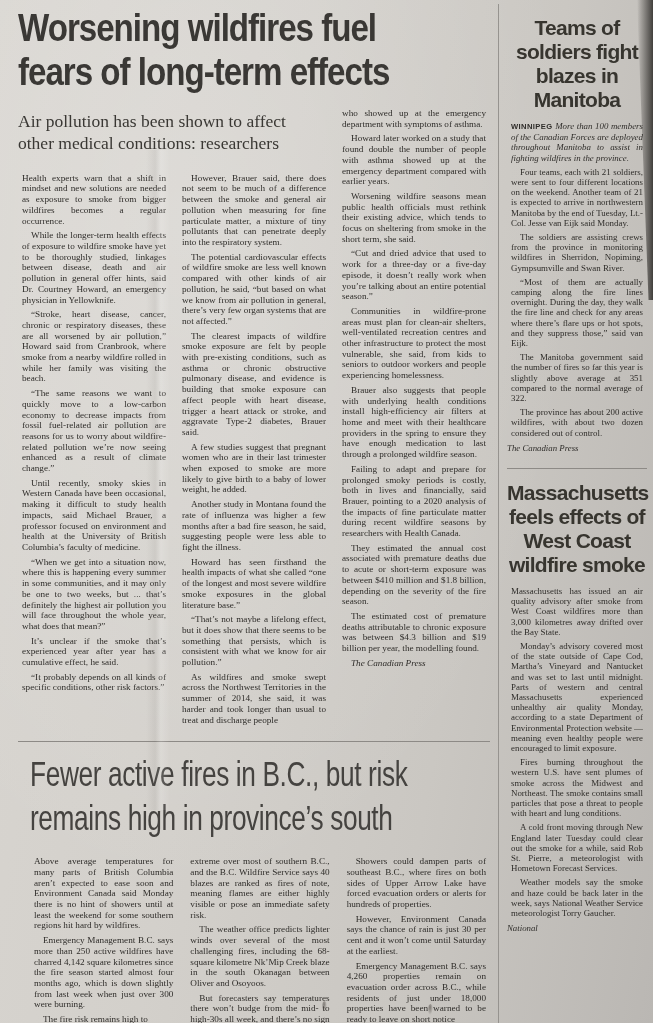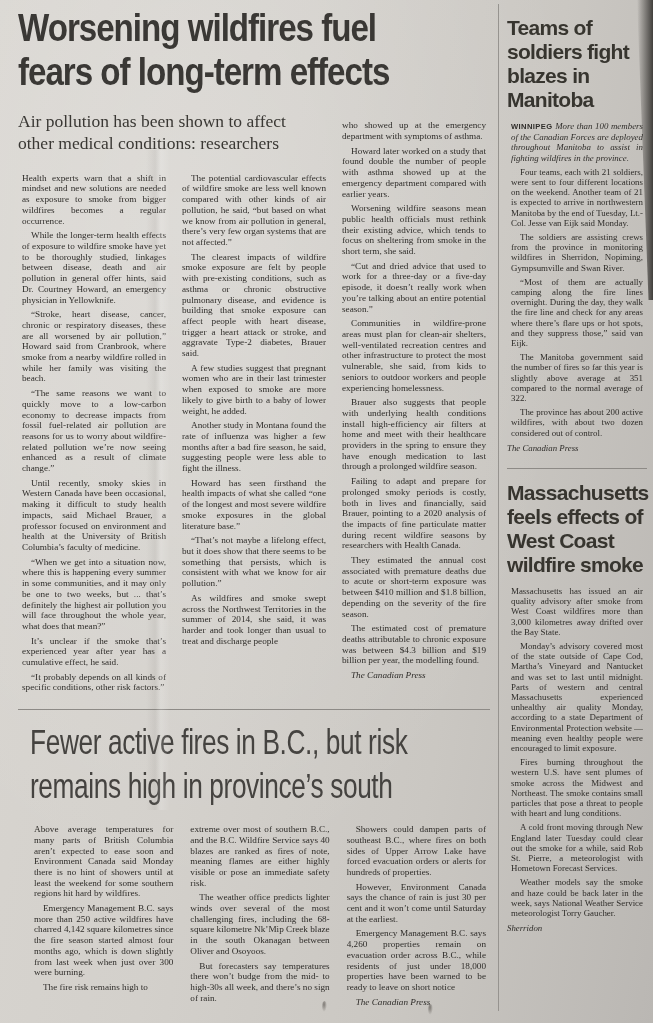--- a/index.html
+++ b/index.html
@@ -15,21 +15,21 @@
   }
   .content{display:flex;padding:4px 4px 0 18px;box-sizing:border-box;}
   .left-zone{width:472px;flex:none;}
   .sidebar{flex:1;margin-left:8px;border-left:1px solid #96938f;padding:12px 2px 0 8px;min-width:0;}
 
   
   .main-headline{margin:2px 0 10px;font-family:"Liberation Sans","DejaVu Sans",sans-serif;
     font-weight:700;font-size:39px;line-height:44px;letter-spacing:-1.2px;color:#3a3835;}
   .hl-line{display:block;white-space:nowrap;transform:scaleX(0.85);transform-origin:left top;}
   .subhead{margin:6px 0 14px;font-weight:400;font-size:17.5px;line-height:1.28;color:#3a3834;width:306px;}
-  .main-body{display:flex;gap:8px;align-items:center;}
+  .main-body{display:flex;gap:8px;}
   .left-group{width:312px;flex:none;}
   .two-cols{display:flex;gap:8px;}
   .col{width:152px;flex:none;min-width:0;}
   .col3{width:152px;}
   .col p,.plist p,.lead-para{
     font-size:9.2px;line-height:10.7px;text-align:justify;margin:4px;text-indent:9px;
     hyphens:auto;-webkit-hyphens:auto;
   }
   .noindent-first p:first-child{text-indent:0;}
   .credit{font-style:italic;font-size:8.8px;line-height:12px;margin:2px 0 0;text-indent:0;text-align:left;}
@@ -41,21 +41,21 @@
   
   .bottom-article{padding-left:12px;}
   .bottom-headline{margin:4px 0 12px;font-family:"Liberation Sans","DejaVu Sans",sans-serif;
     font-weight:400;font-size:35px;line-height:44px;letter-spacing:-0.5px;color:#454340;}
   .bhl-line{display:block;white-space:nowrap;transform:scaleX(0.75);transform-origin:left top;}
   .three-cols{display:flex;gap:9px;}
   .three-cols .col{flex:1;width:auto;}
 
   
   .side-headline{margin:0 0 9px;font-family:"Liberation Sans","DejaVu Sans",sans-serif;
-    font-weight:700;font-size:21px;line-height:24px;letter-spacing:-0.7px;color:#37352f;}
+    font-weight:700;font-size:21px;line-height:24px;letter-spacing:-0.7px;color:#37352f;text-align:center;}
   .side-body p,.lead-para{font-size:8.9px;line-height:10.2px;}
   .lead-para{text-indent:0;margin-bottom:1px;}
   .dateline{font-family:"Liberation Sans","DejaVu Sans",sans-serif;font-weight:700;
     font-size:7.6px;letter-spacing:0.4px;}
   .lead-italic{font-style:italic;}
 
   
   .shade-tr{position:absolute;top:0;right:0;width:16px;height:300px;pointer-events:none;
     background:linear-gradient(to left, rgba(42,40,37,0.85), rgba(42,40,37,0));
     clip-path:polygon(100% 0,0 0,72% 100%,100% 100%);}
@@ -86,20 +86,21 @@
                   <p>Health experts warn that a shift in mindset and new solutions are needed as exposure to smoke from bigger wildfires becomes a regular occurrence.</p>
                   <p>While the longer-term health effects of exposure to wildfire smoke have yet to be thoroughly studied, linkages between disease, death and air pollution in general offer hints, said Dr. Courtney Howard, an emergency physician in Yellowknife.</p>
                   <p>“Stroke, heart disease, cancer, chronic or respiratory diseases, these are all worsened by air pollution,” Howard said from Cranbrook, where smoke from a nearby wildfire rolled in while her family was visiting the beach.</p>
                   <p>“The same reasons we want to quickly move to a low-carbon economy to decrease impacts from fossil fuel-related air pollution are reasons for us to worry about wildfire-related pollution we’re now seeing enhanced as a result of climate change.”</p>
                   <p>Until recently, smoky skies in Western Canada have been occasional, making it difficult to study health impacts, said Michael Brauer, a professor focused on environment and health at the University of British Columbia’s faculty of medicine.</p>
                   <p>“When we get into a situation now, where this is happening every summer in some communities, and it may only be one to two weeks, but ... that’s definitely the highest air pollution you will face throughout the whole year, what does that mean?”</p>
                   <p>It’s unclear if the smoke that’s experienced year after year has a cumulative effect, he said.</p>
                   <p>“It probably depends on all kinds of specific conditions, other risk factors.”</p>
                 </div>
               <div class="col plist">
+                  <p>However, Brauer said, there does not seem to be much of a difference between the smoke and general air pollution when measuring for fine particulate matter, a mixture of tiny pollutants that can penetrate deeply into the respiratory system.</p>
                   <p>The potential cardiovascular effects of wildfire smoke are less well known compared with other kinds of air pollution, he said, “but based on what we know from air pollution in general, there’s very few organ systems that are not affected.”</p>
                   <p>The clearest impacts of wildfire smoke exposure are felt by people with pre-existing conditions, such as asthma or chronic obstructive pulmonary disease, and evidence is building that smoke exposure can affect people with heart disease, trigger a heart attack or stroke, and aggravate Type-2 diabetes, Brauer said.</p>
                   <p>A few studies suggest that pregnant women who are in their last trimester when exposed to smoke are more likely to give birth to a baby of lower weight, he added.</p>
                   <p>Another study in Montana found the rate of influenza was higher a few months after a bad fire season, he said, suggesting people were less able to fight the illness.</p>
                   <p>Howard has seen firsthand the health impacts of what she called “one of the longest and most severe wildfire smoke exposures in the global literature base.”</p>
                   <p>“That’s not maybe a lifelong effect, but it does show that there seems to be something that persists, which is consistent with what we know for air pollution.”</p>
                   <p>As wildfires and smoke swept across the Northwest Territories in the summer of 2014, she said, it was harder and took longer than usual to treat and discharge people</p>
                 </div>
             </div>
           </div>
@@ -168,21 +169,21 @@
 
       <article>
         <h2 class="side-headline">Massachusetts feels effects of West Coast wildfire smoke</h2>
         <div class="plist side-body noindent-first">
             <p>Massachusetts has issued an air quality advisory after smoke from West Coast wildfires more than 3,000 kilometres away drifted over the Bay State.</p>
             <p>Monday’s advisory covered most of the state outside of Cape Cod, Martha’s Vineyard and Nantucket and was set to last until midnight. Parts of western and central Massachusetts experienced unhealthy air quality Monday, according to a state Department of Environmental Protection website — meaning even healthy people were encouraged to limit exposure.</p>
             <p>Fires burning throughout the western U.S. have sent plumes of smoke across the Midwest and Northeast. The smoke contains small particles that pose a threat to people with heart and lung conditions.</p>
             <p>A cold front moving through New England later Tuesday could clear out the smoke for a while, said Rob St. Pierre, a meteorologist with Hometown Forecast Services.</p>
             <p>Weather models say the smoke and haze could be back later in the week, says National Weather Service meteorologist Torry Gaucher.</p>
           </div>
-        <p class="credit">Sherridon</p>
+        <p class="credit">National</p>
       </article>
     </aside>
 
   </div>
 
   <div class="shade-tr"></div>
   <div class="crease"></div>
   <div class="pinmark pin1"></div>
   <div class="pinmark pin2"></div>
 </div>

